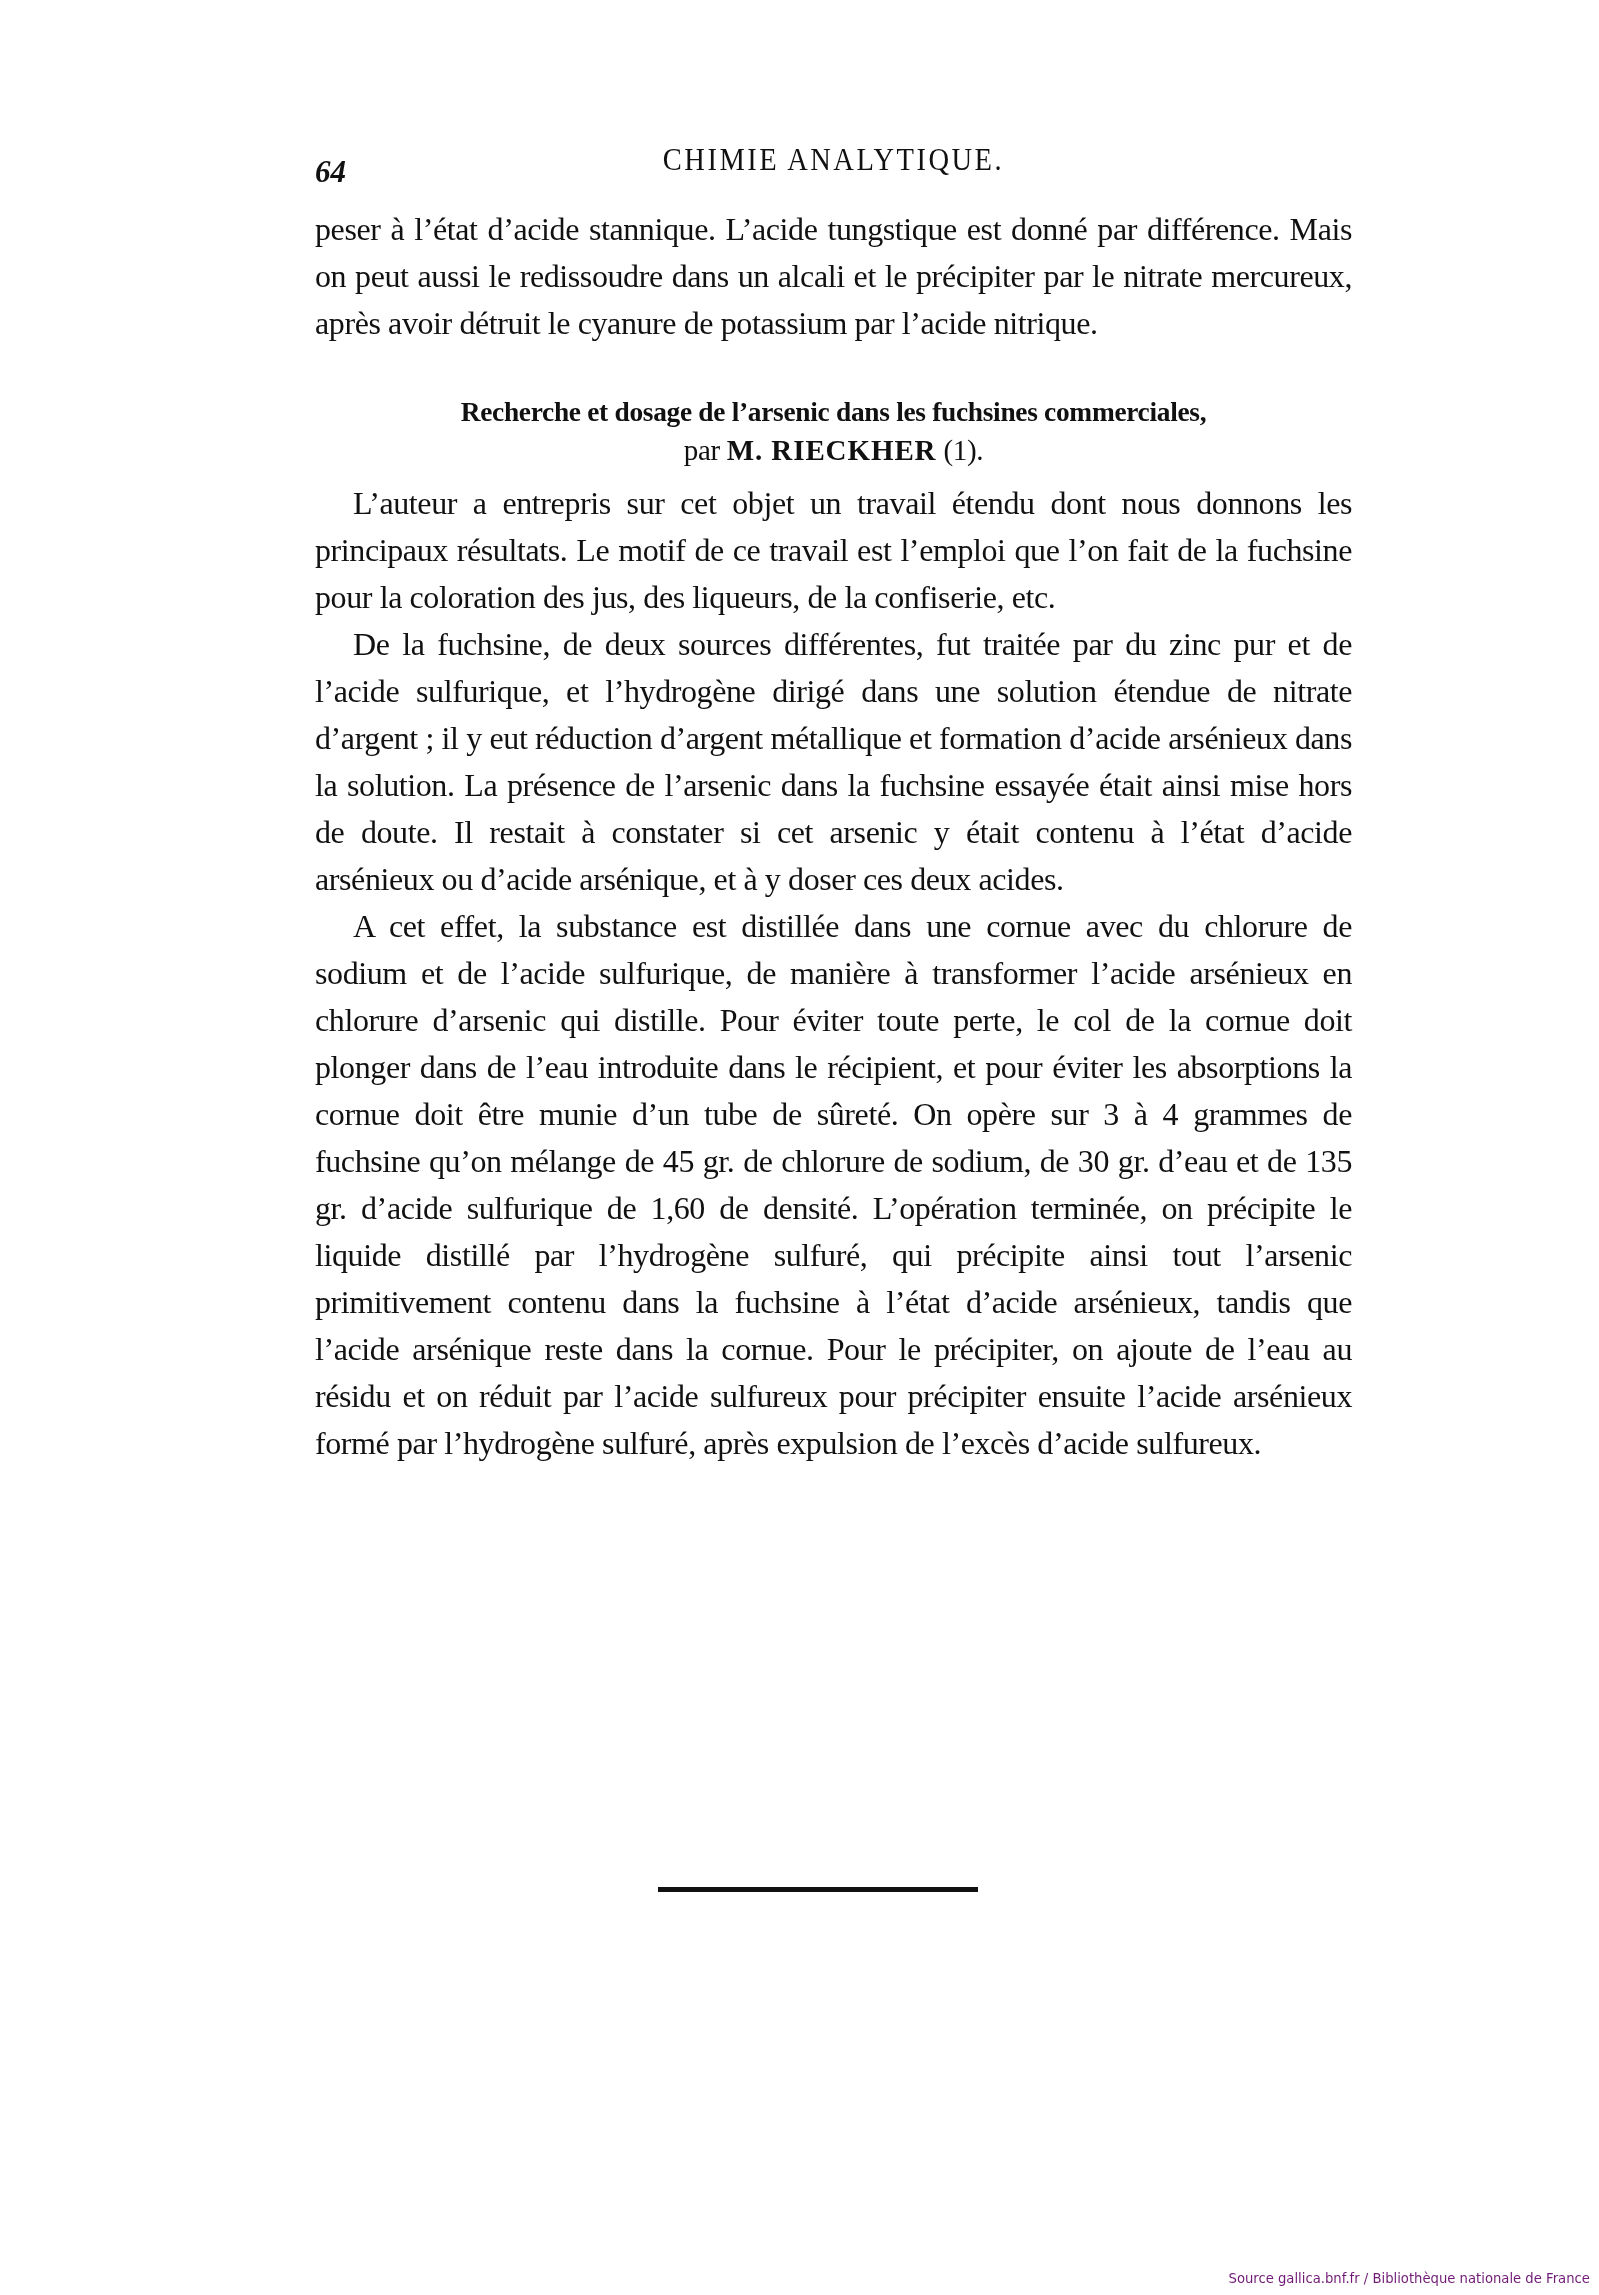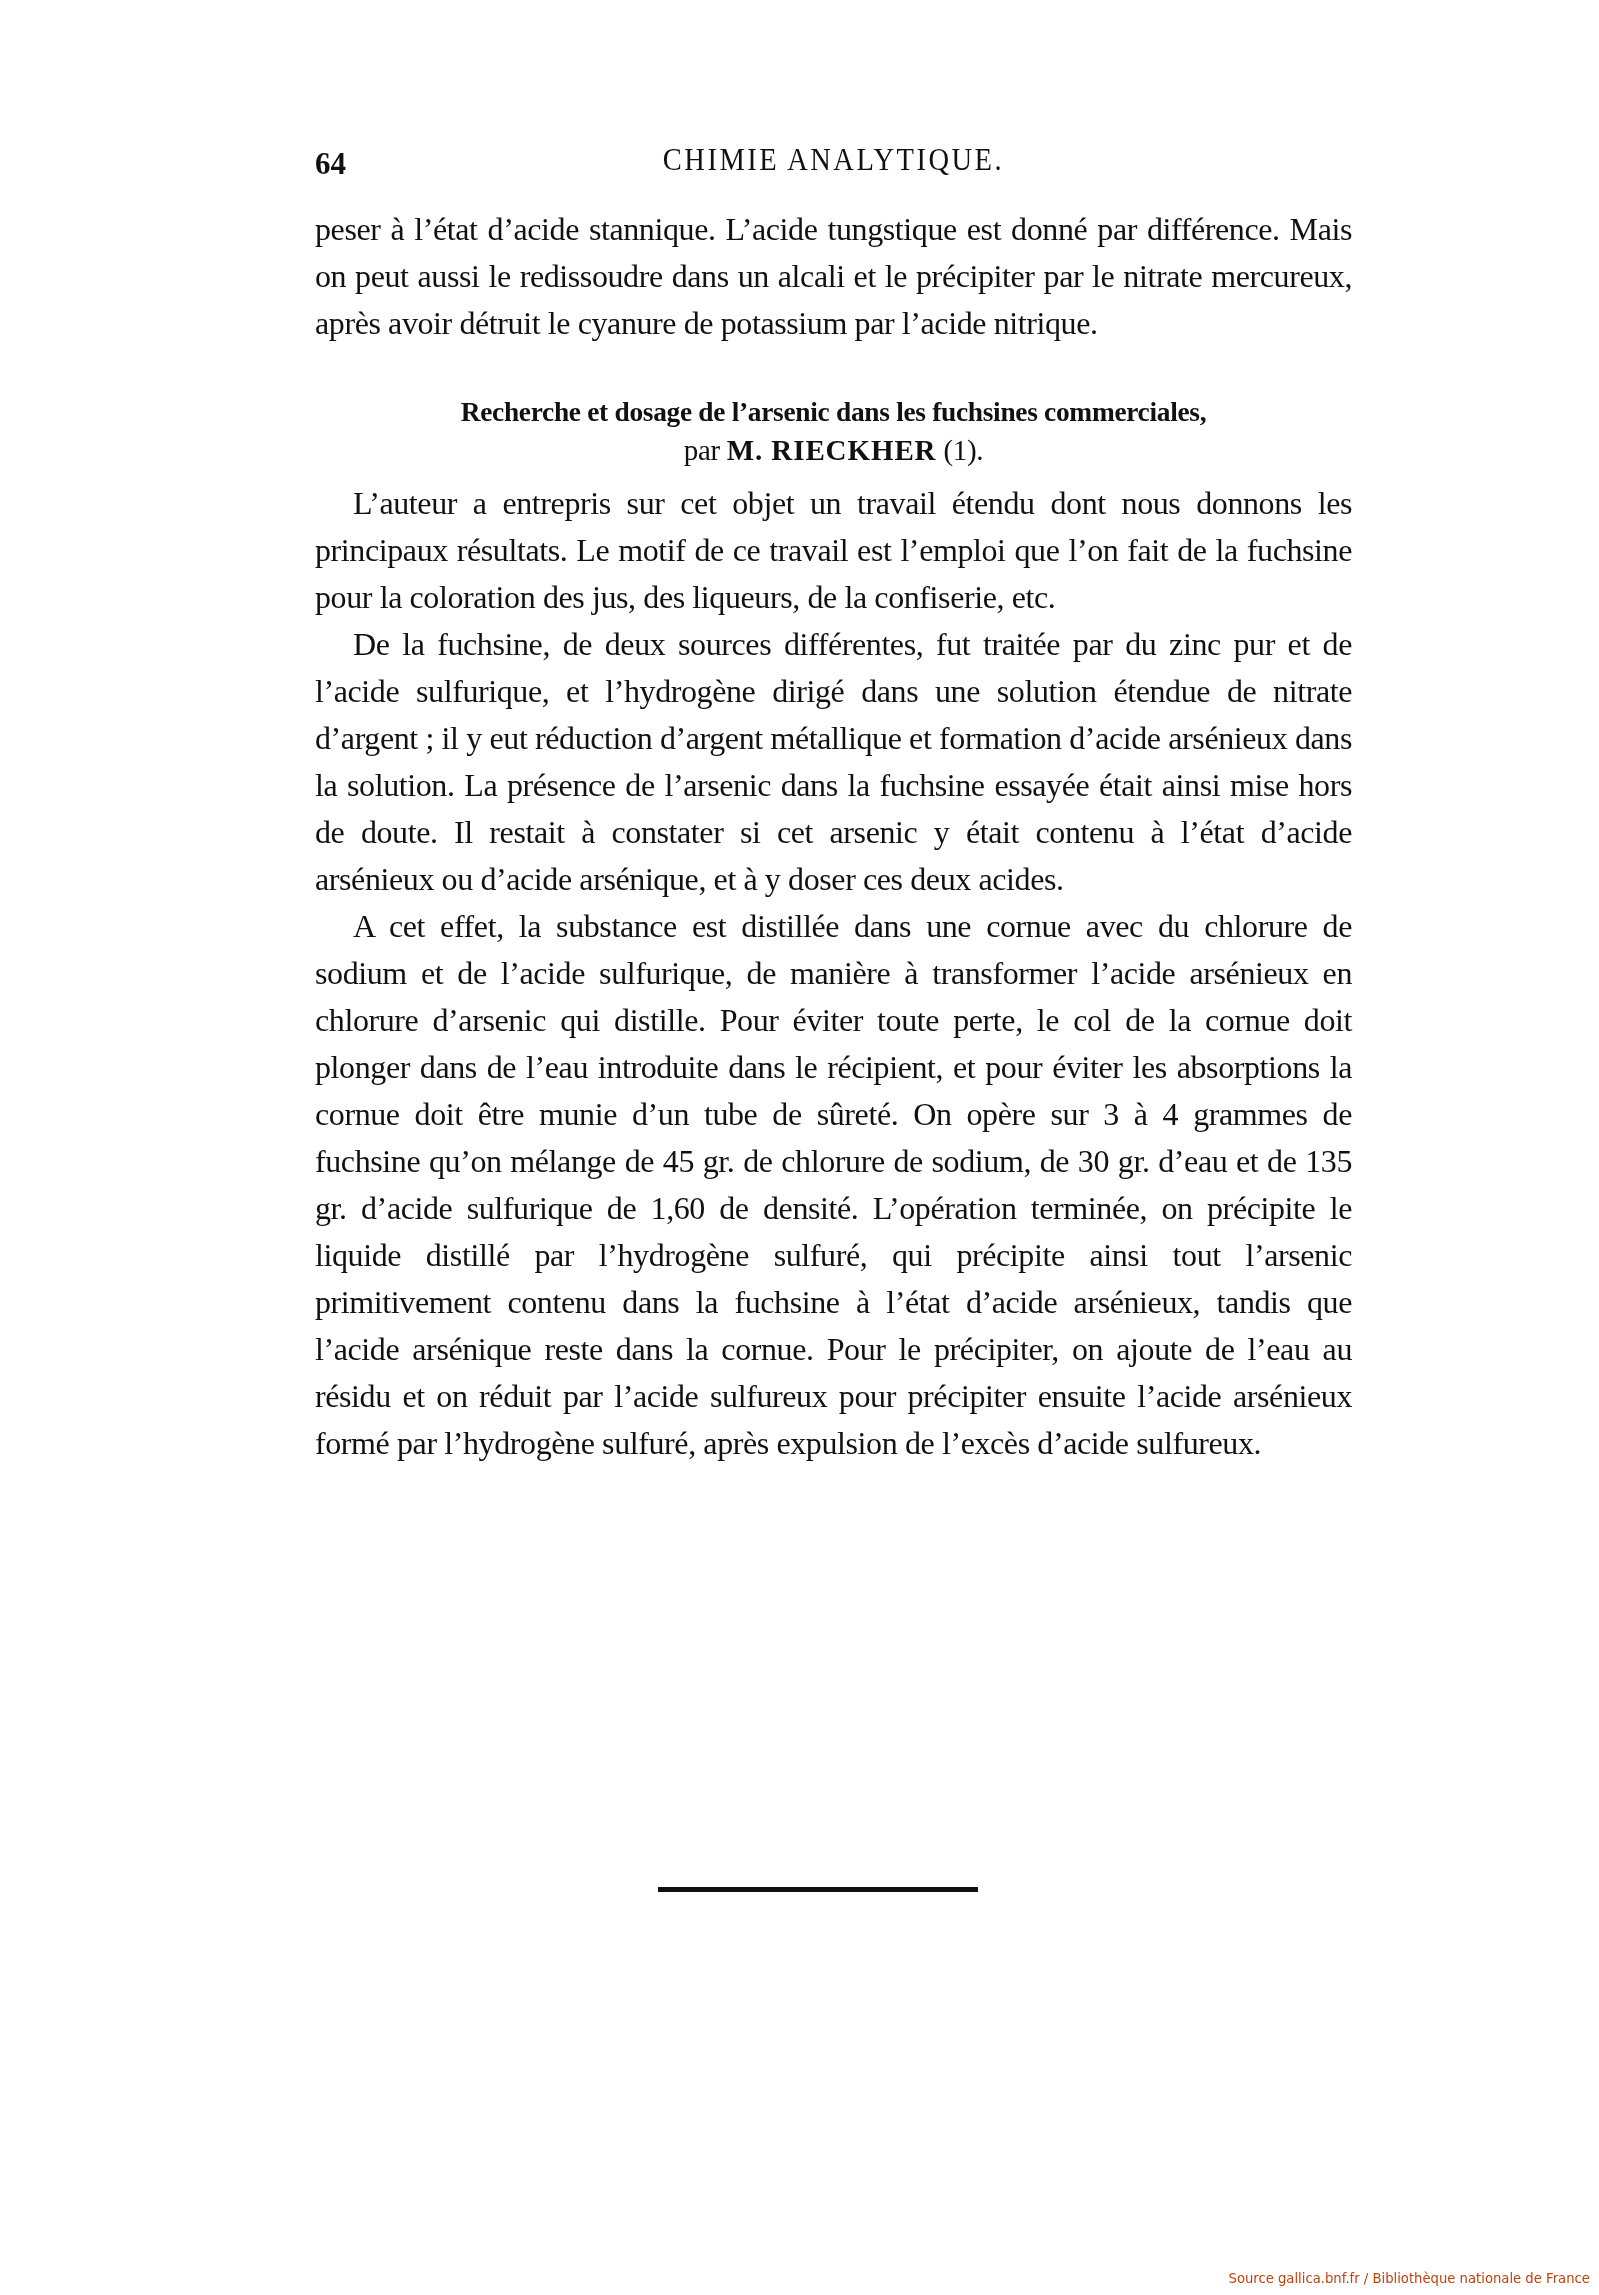--- a/index.html
+++ b/index.html
@@ -23,22 +23,23 @@
     }
     .running-head {
       position: relative;
       height: 46px;
       font-size: 31px;
       line-height: 46px;
     }
     .page-number {
       position: absolute;
       left: 0;
-      top: 4px;
+      top: 12px;
       font-weight: bold;
+      font-style: italic;
     }
     .running-title {
       position: absolute;
       left: 0;
       right: 0;
       top: 0;
       text-align: center;
       letter-spacing: 2.7px;
       transform: scaleX(0.92);
     }
@@ -87,21 +88,21 @@
       width: 320px;
       height: 4.6px;
       background: #111111;
     }
     .attribution {
       position: absolute;
       right: 9.1px;
       bottom: 9.1px;
       font-family: "DejaVu Sans", sans-serif;
       font-size: 13.2px;
-      color: #c2410c;
+      color: #701a75;
     }
   </style>
 </head>
 <body>
 
 <div class="page">
 
   <div class="running-head">
     <span class="page-number">64</span>
     <span class="running-title">CHIMIE ANALYTIQUE.</span>

